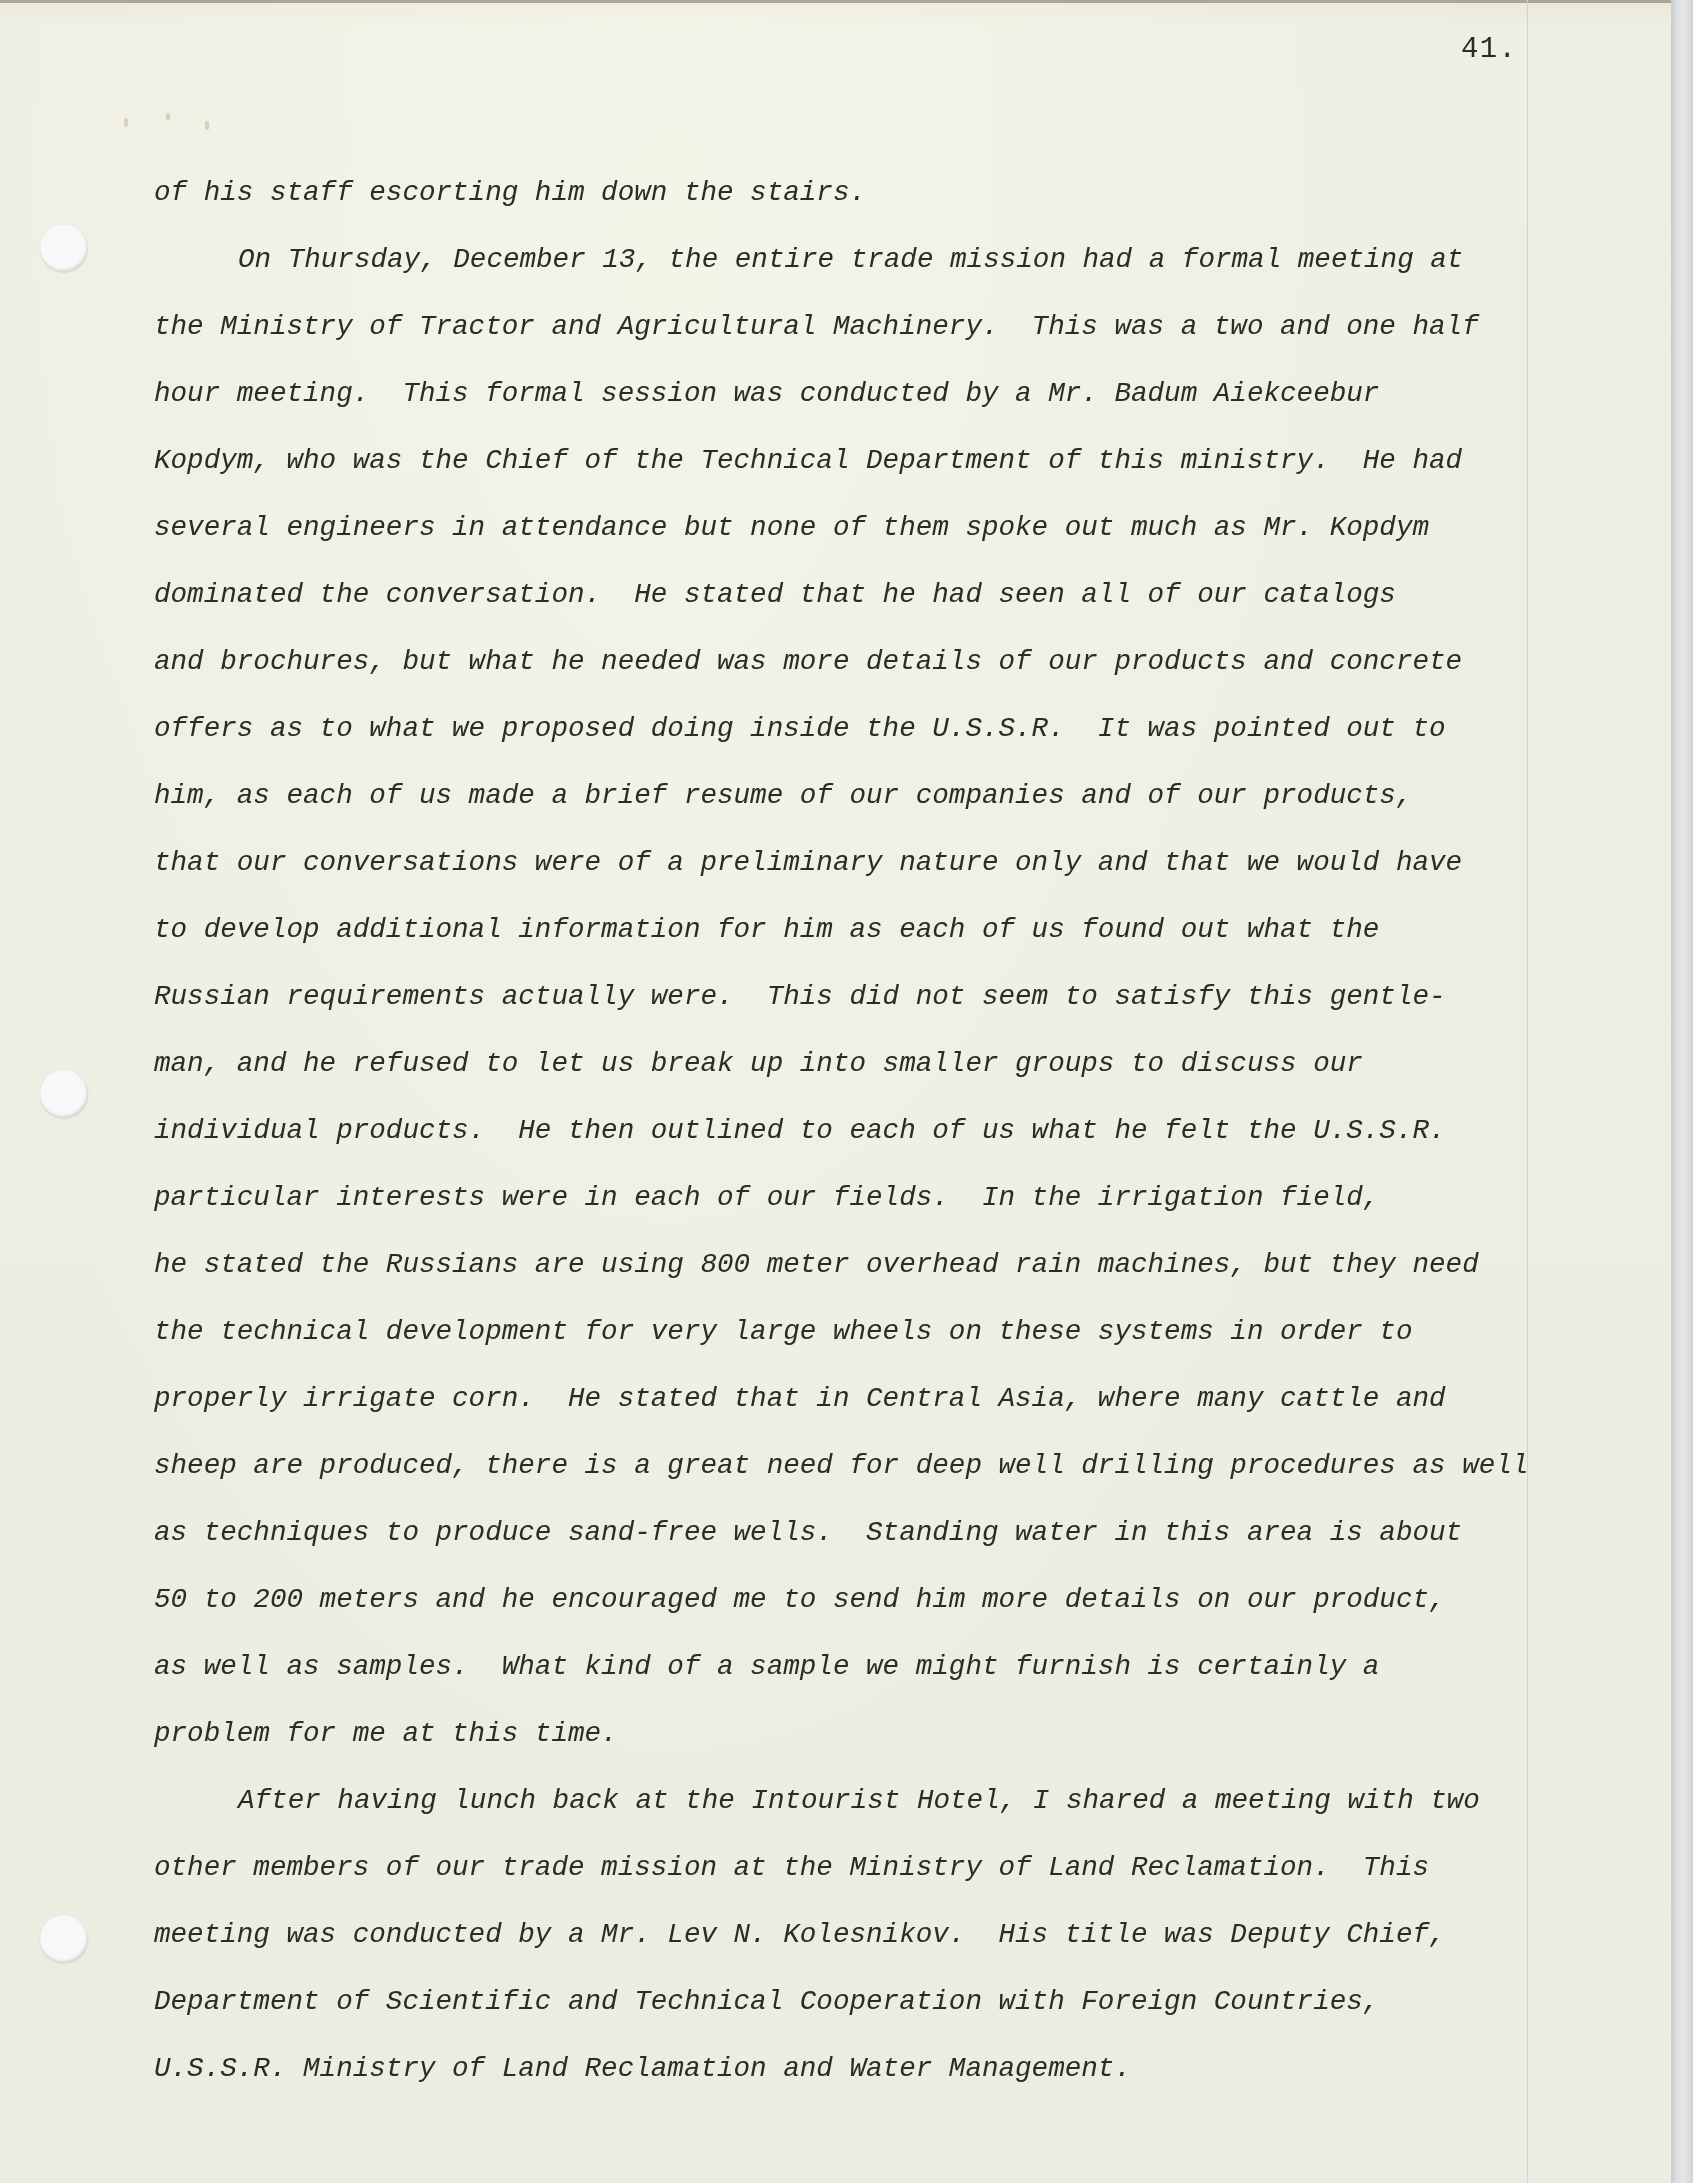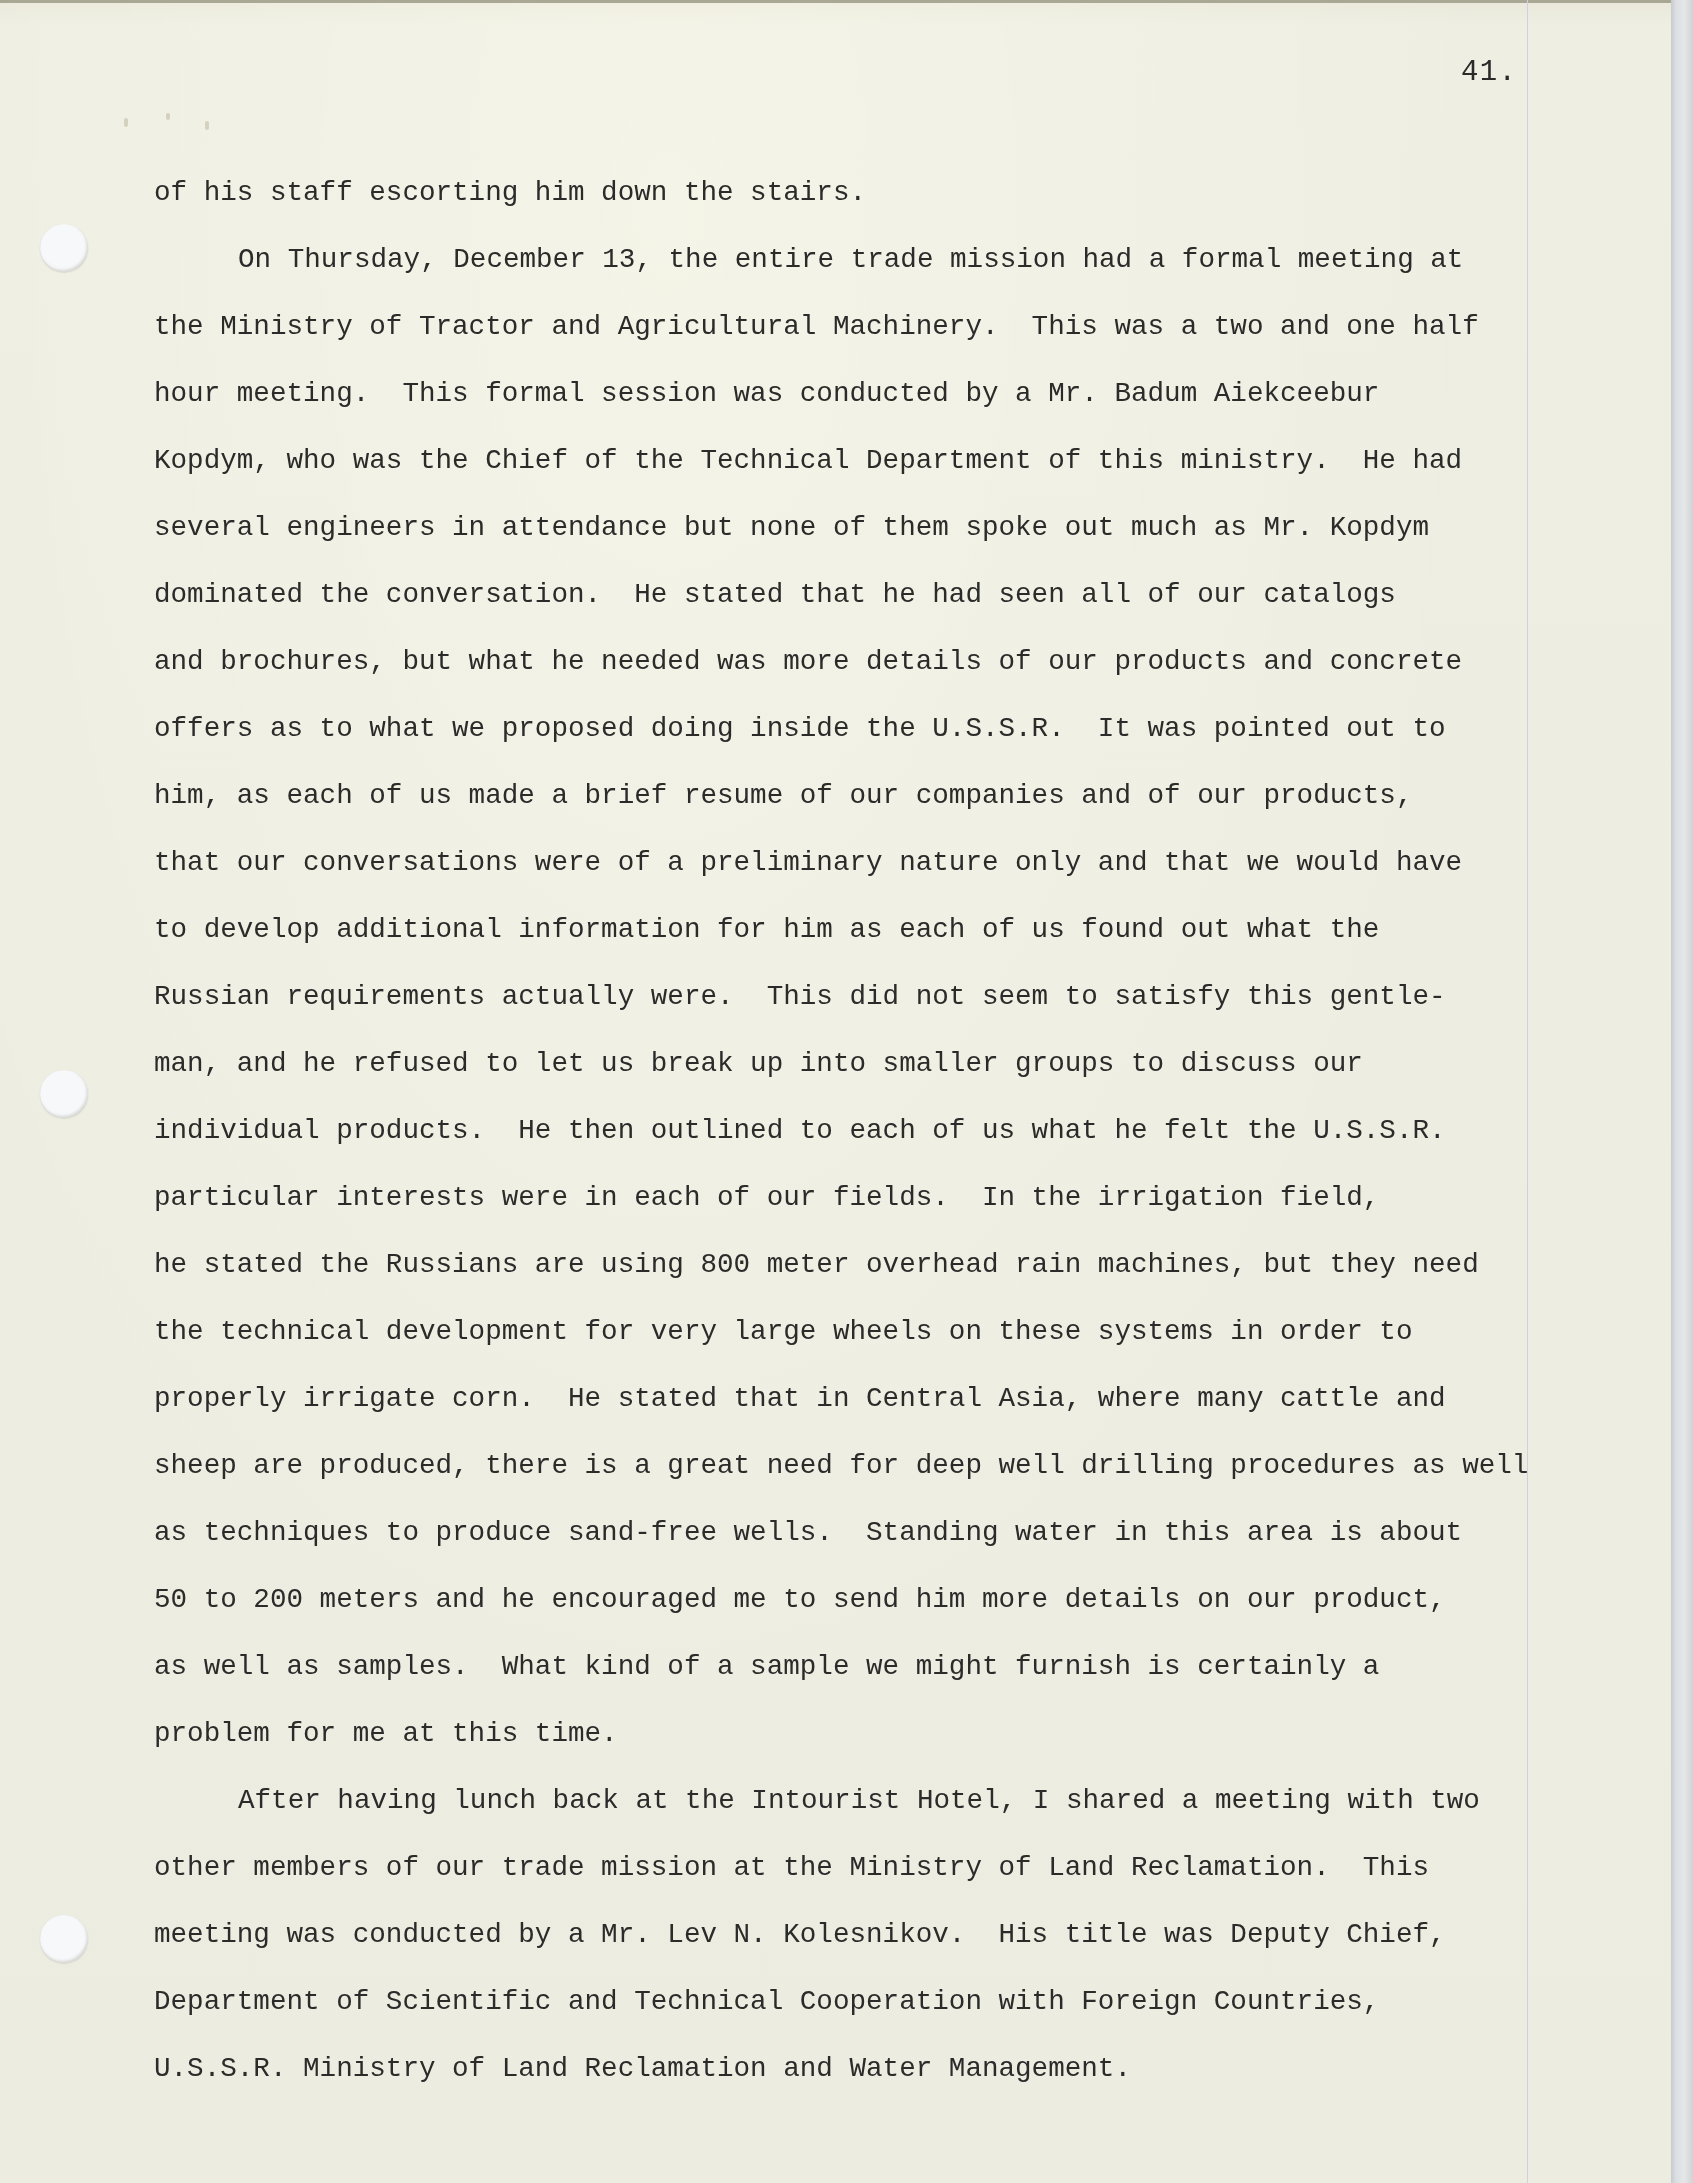--- a/index.html
+++ b/index.html
@@ -65,36 +65,36 @@
       background: rgba(190,185,160,0.55);
     }
     .page-number {
       position: absolute;
       left: 1461px;
       top: 33px;
       font-family: "Liberation Mono", monospace;
       font-size: 29px;
       color: #2a2a28;
       letter-spacing: 1.3px;
-      margin-top: 23px;
     }
     .body-text {
       position: absolute;
       left: 154px;
       top: 159px;
       width: 1394px;
       font-family: "Liberation Mono", monospace;
       font-size: 27.6px;
       line-height: 67px;
       color: #2b2b2a;
       white-space: pre;
     }
     .line {
       display: block;
       height: 67px;
+      font-style: italic;
     }
     .line.indent {
       padding-left: 84px;
     }
   </style>
 </head>
 <body>
 
 <div class="page">
   <div class="top-edge"></div>

